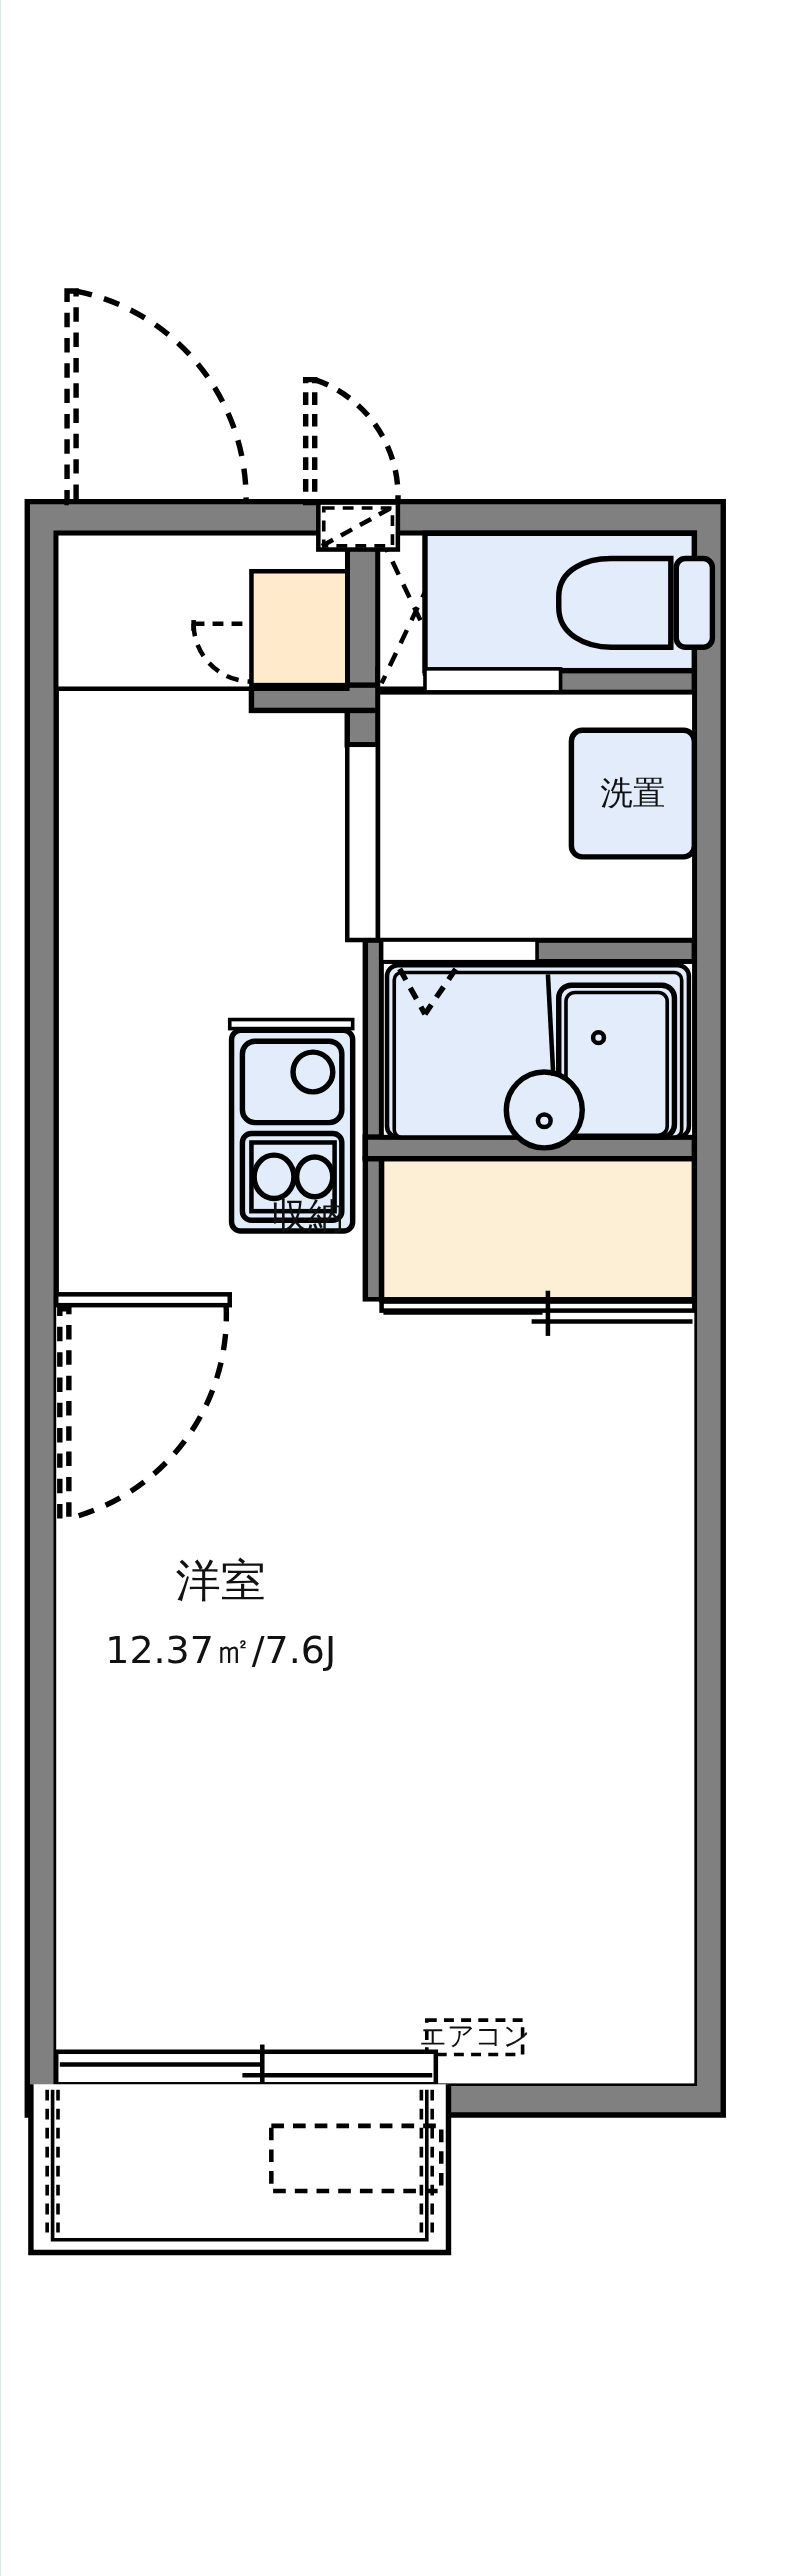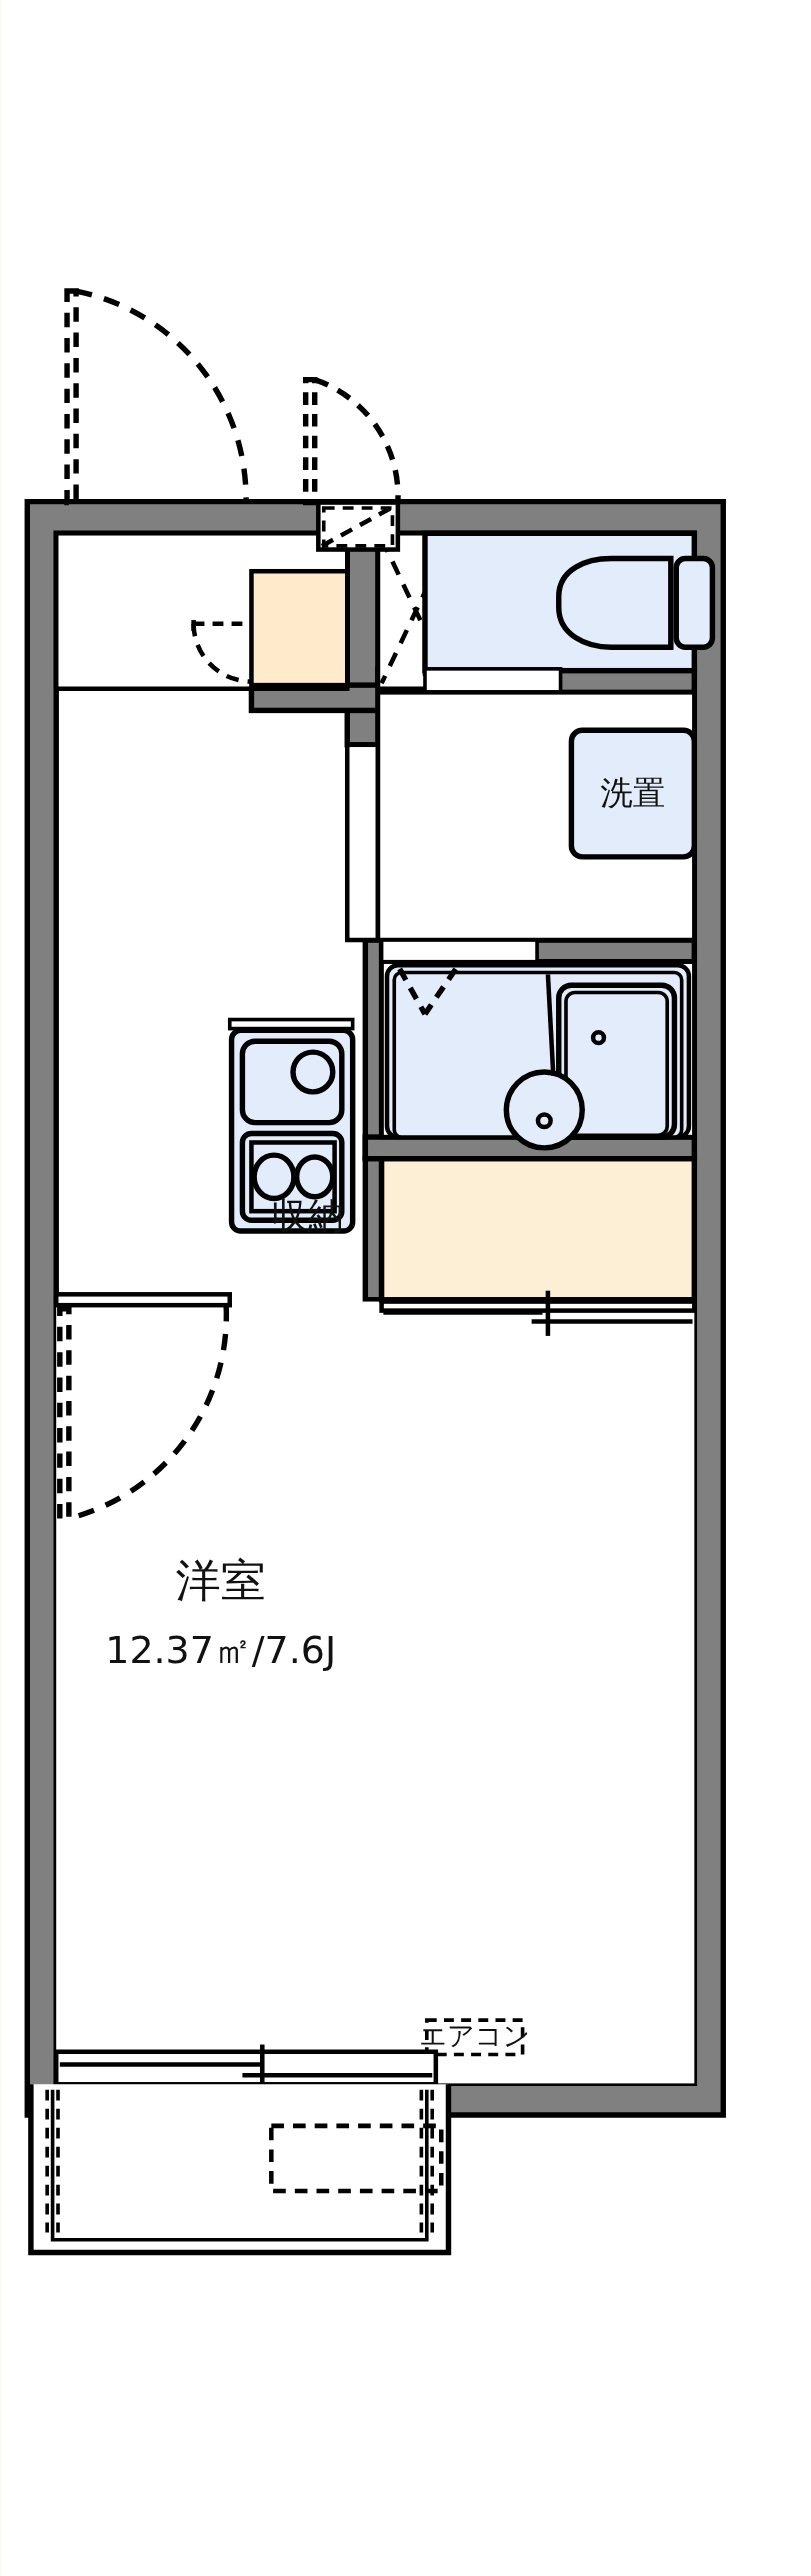--- a/index.html
+++ b/index.html
@@ -10,21 +10,21 @@
   body {
     width: 812px;
     height: 2576px;
     font-family: "Liberation Sans", "DejaVu Sans", sans-serif;
     overflow: hidden;
   }
   #floorplan-root {
     position: relative;
     width: 812px;
     height: 2576px;
-    background: #bef264;
+    background: #0f766e;
   }
   svg.plan {
     display: block;
     width: 812px;
     height: 2576px;
   }
   .rm-label {
     font-family: "DejaVu Sans", "Liberation Sans", sans-serif;
     fill: #111111;
     text-anchor: middle;

